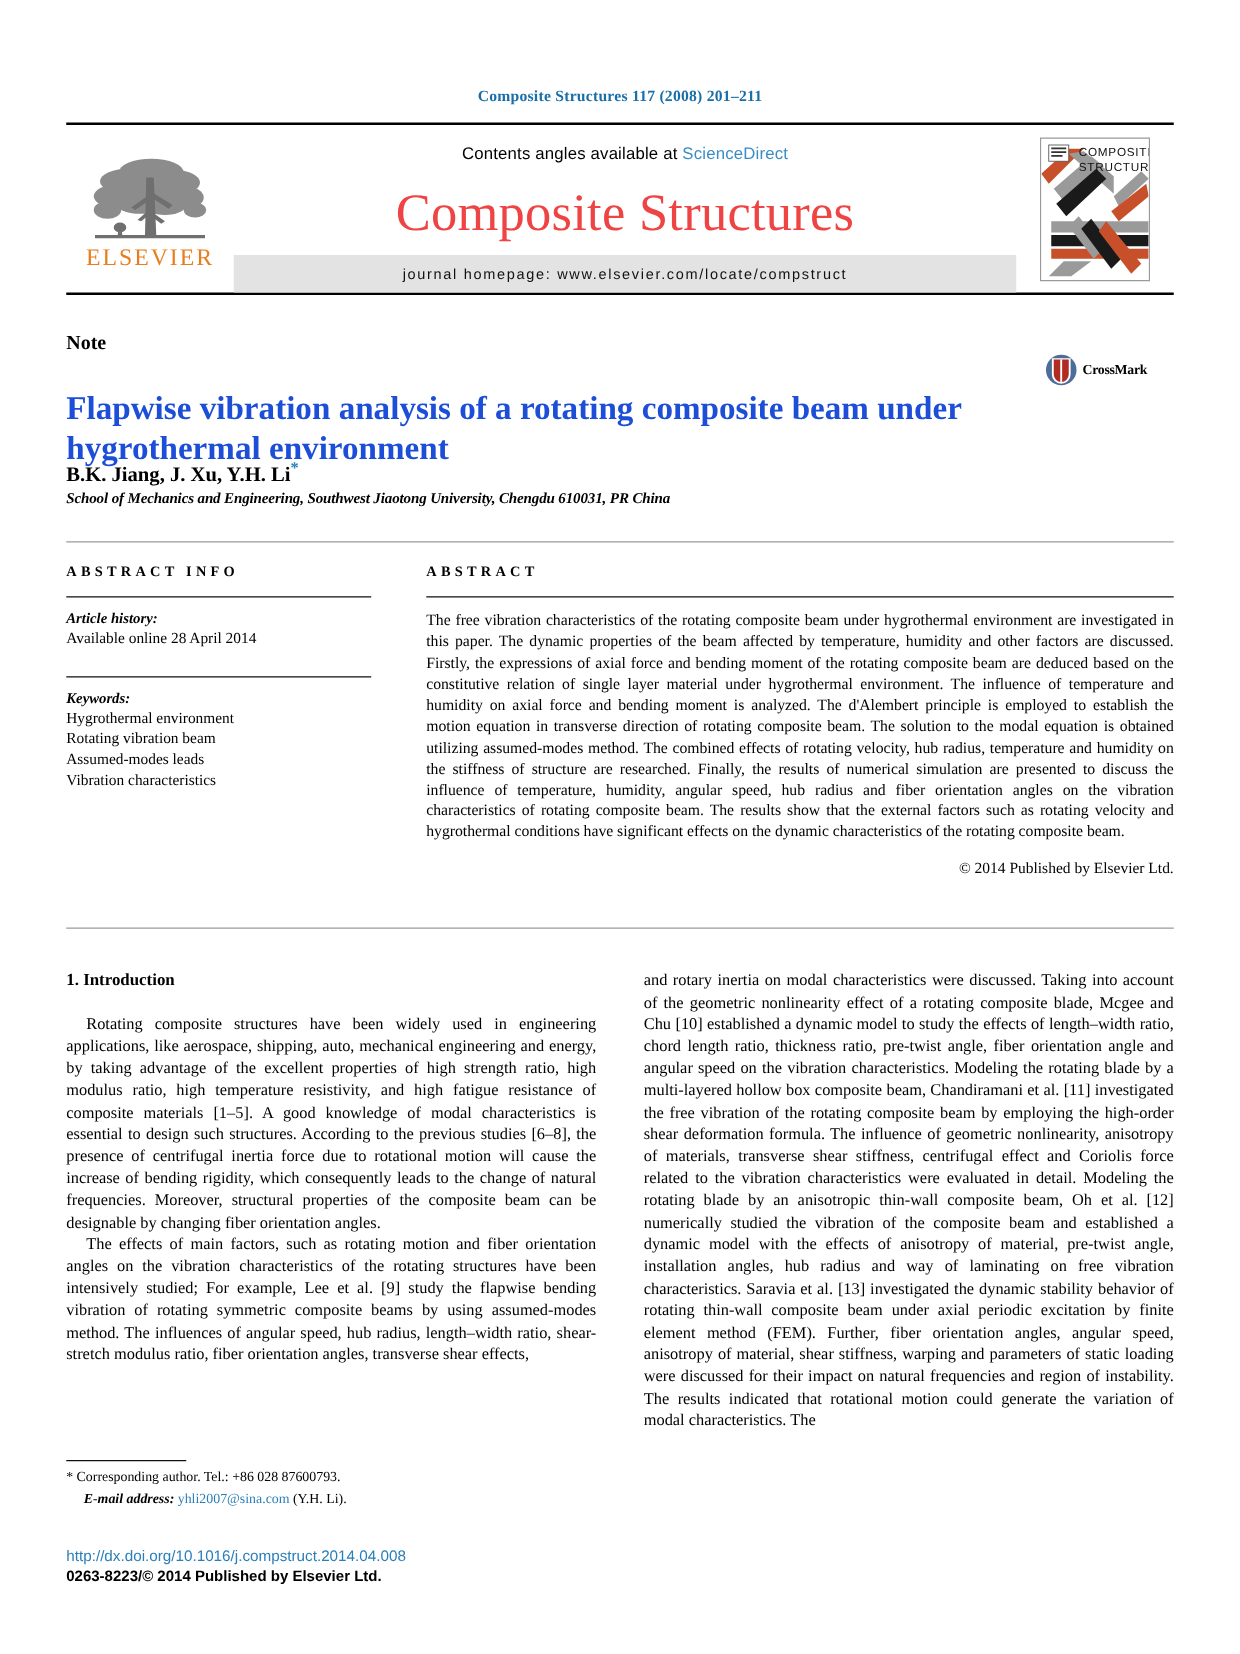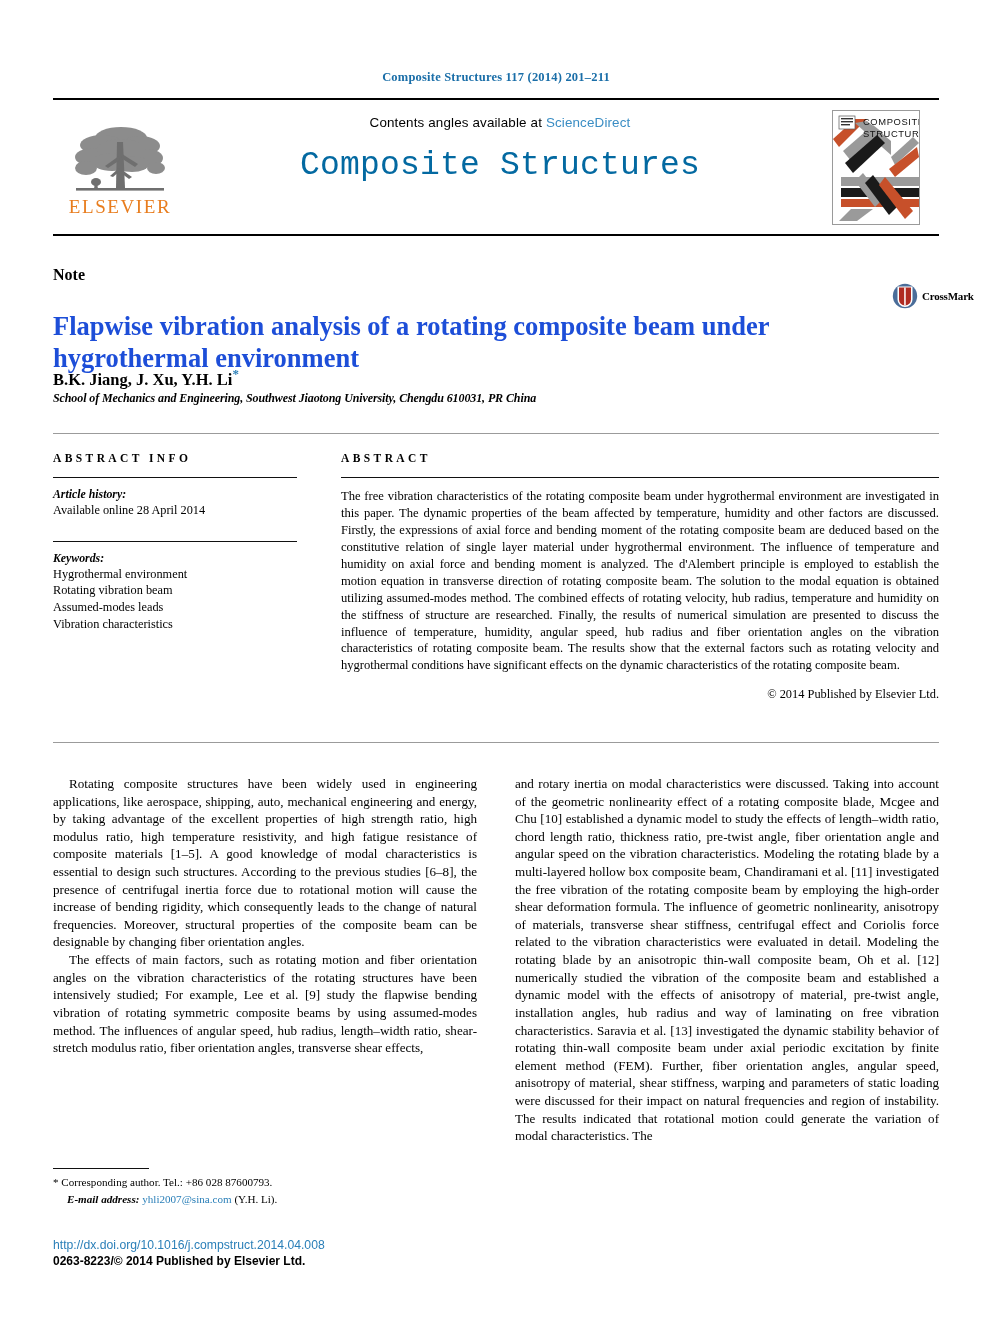--- a/index.html
+++ b/index.html
@@ -79,25 +79,25 @@
     box-sizing: border-box;
   }
   .contents-line {
     font-family: "Liberation Sans", sans-serif;
     font-size: 13.4px;
     color: #000;
     letter-spacing: 0.15px;
   }
   .contents-line .sd-link { color: #3A8DC4; }
   .journal-title {
-    font-family: Liberation Mono, monospace;
-    font-size: 33px;
+    font-family: Liberation Serif, serif;
+    font-size: 42px;
     margin-top: 17px;
     letter-spacing: 0.2px;
-    color: #0369a1;
+    color: #ef4444;
   }
   .homepage-bar {
     position: absolute;
     left: 0;
     right: 0;
     bottom: 0;
     height: 30px;
     background: #e3e3e3;
     display: flex;
     align-items: center;
@@ -158,21 +158,21 @@
     left: 53px;
     top: 391px;
     font-family: "Liberation Serif", serif;
     font-style: italic;
     font-size: 12px;
     font-weight: bold;
     letter-spacing: -0.1px;
   }
   .crossmark {
     position: absolute;
-    left: 892px;
+    left: 836px;
     top: 283px;
     display: flex;
     align-items: center;
     gap: 4px;
   }
   .crossmark-label {
     font-family: "Liberation Serif", serif;
     font-weight: bold;
     font-size: 11px;
     letter-spacing: -0.2px;
@@ -305,21 +305,21 @@
     line-height: 1.34;
   }
   .doi-link { color: #2a7fb8; }
   .issn-line { font-weight: bold; font-size: 12px; }
 </style>
 </head>
 <body>
 
 <div class="page">
 
-  <div class="running-head">Composite Structures 117 (2014) 201–211</div>
+  <div class="running-head">Composite Structures 117 (2008) 201–211</div>
 
   <div class="masthead">
 
     <div class="elsevier-cell">
       <svg class="tree-svg" width="96" height="74" viewBox="0 0 96 74">
         <g fill="#8c8c8c">
           <ellipse cx="49" cy="16" rx="26" ry="11"></ellipse>
           <ellipse cx="30" cy="23" rx="22" ry="10"></ellipse>
           <ellipse cx="68" cy="24" rx="20" ry="10"></ellipse>
           <ellipse cx="20" cy="35" rx="17" ry="9"></ellipse>
@@ -342,20 +342,23 @@
         <rect x="4" y="66" width="88" height="2.6" fill="#6f6f6f"></rect>
       </svg>
       <div class="elsevier-word">ELSEVIER</div>
     </div>
 
     <div class="center-cell">
       <div class="contents-line">
         <span>Contents angles available at </span><span class="sd-link">ScienceDirect</span>
       </div>
       <div class="journal-title">Composite Structures</div>
+      <div class="homepage-bar">
+        <span class="homepage-text">journal homepage: www.elsevier.com/locate/compstruct</span>
+      </div>
     </div>
 
     <div class="cover-cell">
       <div class="cover-thumb">
         <svg width="86" height="113" viewBox="0 0 86 113">
           <rect x="0" y="0" width="86" height="113" fill="#ffffff"></rect>
           <g>
             <polygon points="0,28 22,8 34,8 6,36" fill="#C7502A"></polygon>
             <polygon points="34,10 58,30 58,44 22,12" fill="#9a9a9a"></polygon>
             <polygon points="10,40 40,14 50,22 18,50" fill="#9a9a9a"></polygon>
@@ -421,20 +424,21 @@
   <div class="col-abs">
     <div class="sec-head">ABSTRACT</div>
     <div class="abs-rule"></div>
     <p class="abs-text">The free vibration characteristics of the rotating composite beam under hygrothermal environment are investigated in this paper. The dynamic properties of the beam affected by temperature, humidity and other factors are discussed. Firstly, the expressions of axial force and bending moment of the rotating composite beam are deduced based on the constitutive relation of single layer material under hygrothermal environment. The influence of temperature and humidity on axial force and bending moment is analyzed. The d'Alembert principle is employed to establish the motion equation in transverse direction of rotating composite beam. The solution to the modal equation is obtained utilizing assumed-modes method. The combined effects of rotating velocity, hub radius, temperature and humidity on the stiffness of structure are researched. Finally, the results of numerical simulation are presented to discuss the influence of temperature, humidity, angular speed, hub radius and fiber orientation angles on the vibration characteristics of rotating composite beam. The results show that the external factors such as rotating velocity and hygrothermal conditions have significant effects on the dynamic characteristics of the rotating composite beam.</p>
     <div class="copyright">© 2014 Published by Elsevier Ltd.</div>
   </div>
 
   <div class="infoabs-rule-bottom"></div>
 
   <div class="body-col left">
+    <h2 class="body-head">1. Introduction</h2>
     <div id="left-paras">
         <p>Rotating composite structures have been widely used in engineering applications, like aerospace, shipping, auto, mechanical engineering and energy, by taking advantage of the excellent properties of high strength ratio, high modulus ratio, high temperature resistivity, and high fatigue resistance of composite materials <span class="ref">[1–5]</span>. A good knowledge of modal characteristics is essential to design such structures. According to the previous studies <span class="ref">[6–8]</span>, the presence of centrifugal inertia force due to rotational motion will cause the increase of bending rigidity, which consequently leads to the change of natural frequencies. Moreover, structural properties of the composite beam can be designable by changing fiber orientation angles.</p>
         <p>The effects of main factors, such as rotating motion and fiber orientation angles on the vibration characteristics of the rotating structures have been intensively studied; For example, Lee et al. <span class="ref">[9]</span> study the flapwise bending vibration of rotating symmetric composite beams by using assumed-modes method. The influences of angular speed, hub radius, length–width ratio, shear-stretch modulus ratio, fiber orientation angles, transverse shear effects,</p>
       </div>
   </div>
 
   <div class="body-col right">
     <div id="right-paras">
         <p class="cont">and rotary inertia on modal characteristics were discussed. Taking into account of the geometric nonlinearity effect of a rotating composite blade, Mcgee and Chu <span class="ref">[10]</span> established a dynamic model to study the effects of length–width ratio, chord length ratio, thickness ratio, pre-twist angle, fiber orientation angle and angular speed on the vibration characteristics. Modeling the rotating blade by a multi-layered hollow box composite beam, Chandiramani et al. <span class="ref">[11]</span> investigated the free vibration of the rotating composite beam by employing the high-order shear deformation formula. The influence of geometric nonlinearity, anisotropy of materials, transverse shear stiffness, centrifugal effect and Coriolis force related to the vibration characteristics were evaluated in detail. Modeling the rotating blade by an anisotropic thin-wall composite beam, Oh et al. <span class="ref">[12]</span> numerically studied the vibration of the composite beam and established a dynamic model with the effects of anisotropy of material, pre-twist angle, installation angles, hub radius and way of laminating on free vibration characteristics. Saravia et al. <span class="ref">[13]</span> investigated the dynamic stability behavior of rotating thin-wall composite beam under axial periodic excitation by finite element method (FEM). Further, fiber orientation angles, angular speed, anisotropy of material, shear stiffness, warping and parameters of static loading were discussed for their impact on natural frequencies and region of instability. The results indicated that rotational motion could generate the variation of modal characteristics. The</p>
       </div>

